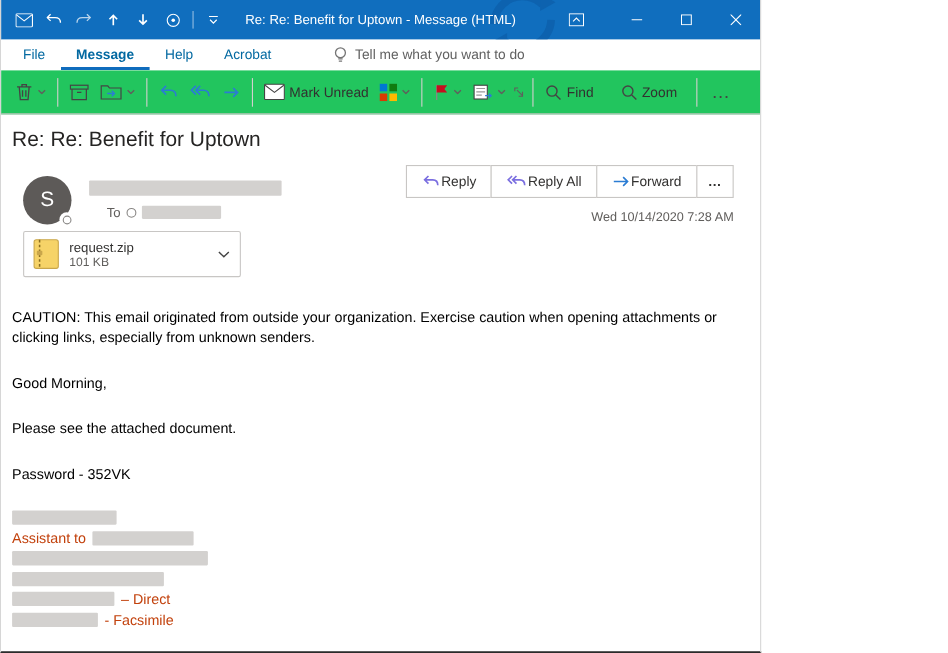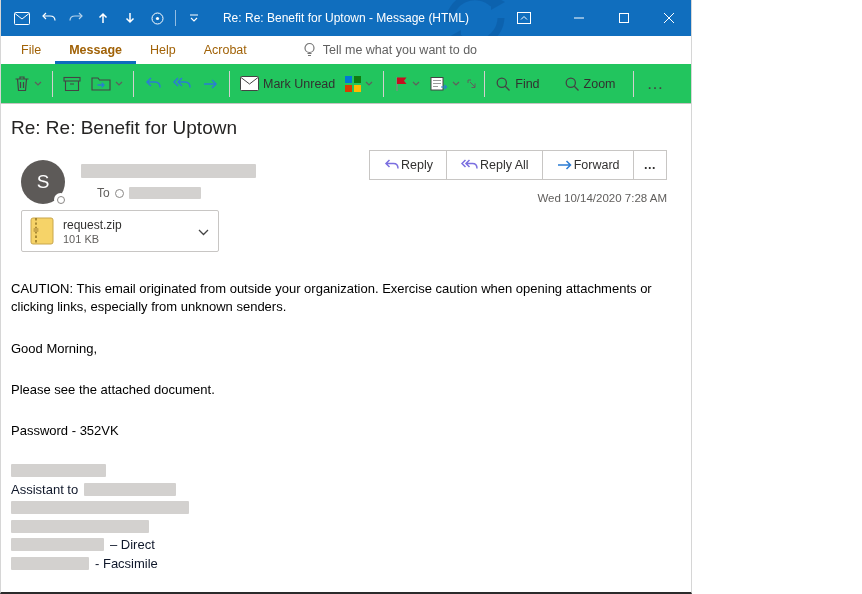--- a/index.html
+++ b/index.html
@@ -16,21 +16,21 @@
   .qat-sep{ width:1px; height:16px; background:rgba(255,255,255,.55); }
   .title-text{ position:absolute; left:50%; transform:translateX(-50%); font-size:12px; white-space:nowrap; z-index:2; }
   .watermark{ position:absolute; right:172px; top:-12px; opacity:.5; z-index:1; }
   .win-controls{ position:absolute; right:0; top:0; height:36px; display:flex; align-items:stretch; z-index:2; }
   .win-btn{ width:45px; display:flex; align-items:center; justify-content:center; }
   .ribbon-display-btn{ width:40px; margin-right:12px; display:flex; align-items:center; justify-content:center; }
 
   
   .ribbon-tabs{ position:absolute; top:36px; left:0; right:0; height:28px; background:#ffffff;
                 display:flex; align-items:center; padding-left:6px; }
-  .tab{ height:100%; display:flex; align-items:center; padding:0 14px; font-size:12.5px; color:#a16207; }
+  .tab{ height:100%; display:flex; align-items:center; padding:0 14px; font-size:12.5px; color:#0369a1; }
   .tab--active{ font-weight:600; box-shadow:inset 0 -3px 0 #0f6cbd; }
   .tellme{ display:flex; align-items:center; gap:7px; margin-left:42px; color:#616161; font-size:12.5px; }
 
   
   .ribbon-bar{ position:absolute; top:64px; left:0; right:0; height:40px; background:#22c55e;
                border-bottom:1px solid #c6c4c2; display:flex; align-items:center; padding:0 8px; }
   .tbtn{ display:flex; align-items:center; gap:4px; height:30px; padding:0 5px; color:#323130;
          font-size:12.5px; border-radius:2px; }
   .tsep{ width:1px; height:26px; background:#d2d0ce; margin:0 5px; }
   .chev{ display:inline-flex; }
@@ -64,21 +64,21 @@
   .attach-name{ font-size:12px; color:#323130; }
   .attach-size{ font-size:11px; color:#605e5c; margin-top:1px; }
   .attach-chev{ margin-left:auto; }
 
   .body{ margin-top:26px; padding-right:8px; max-width:848px; font-size:13px; color:#000; }
   .body p{ line-height:1.42; }
   .caution{ margin-bottom:23px; }
   .greeting{ margin-bottom:23px; }
   .instruction{ margin-bottom:22px; }
   .password{ margin-bottom:21px; }
-  .sig-line{ display:flex; align-items:center; gap:6px; height:18.5px; font-size:13px; color:#0f172a; }
+  .sig-line{ display:flex; align-items:center; gap:6px; height:18.5px; font-size:13px; color:#c2410c; }
   .w95{width:95px} .w92{width:92px} .w178{width:178px} .w138{width:138px} .w93{width:93px} .w78{width:78px} .w72{width:72px}
 </style>
 </head>
 <body>
 
 <div class="window">
 
   <div class="titlebar">
     <div class="qat">
       <span class="qat-btn">

